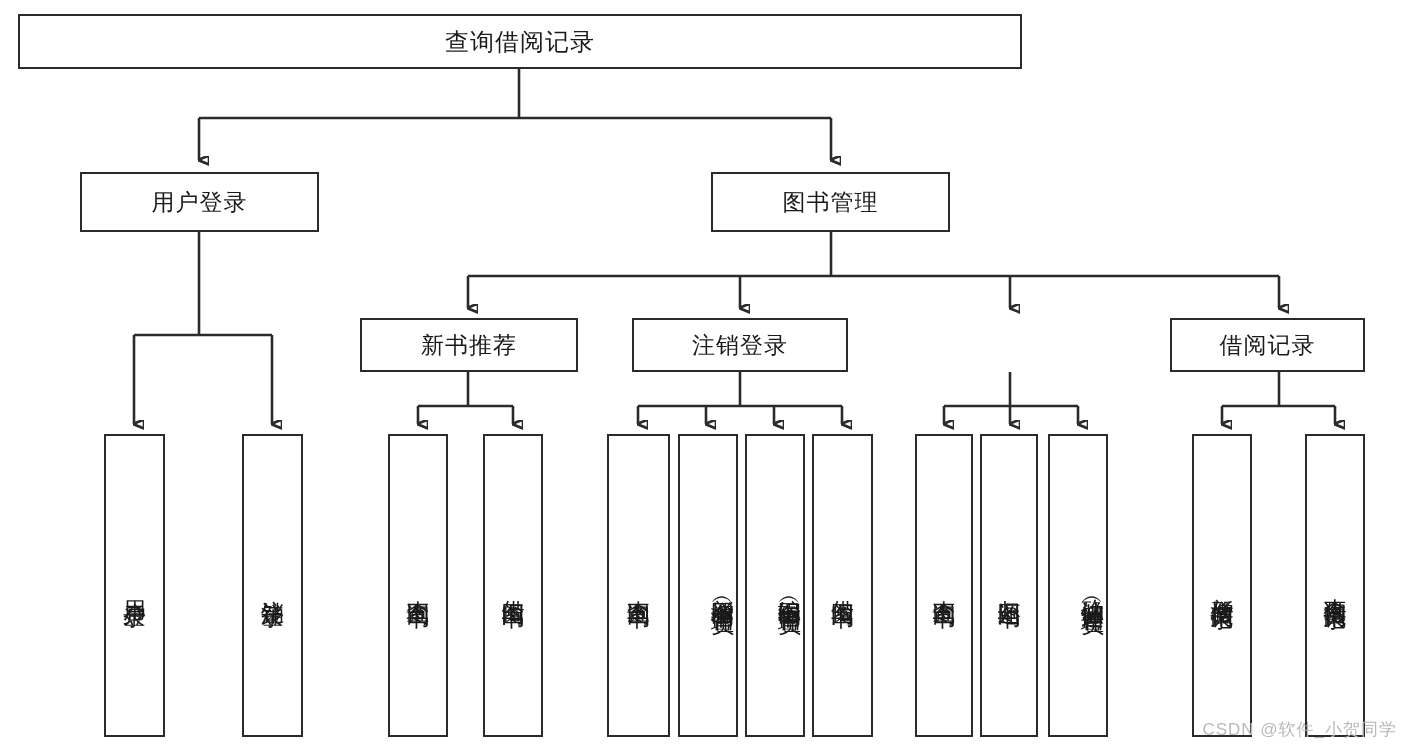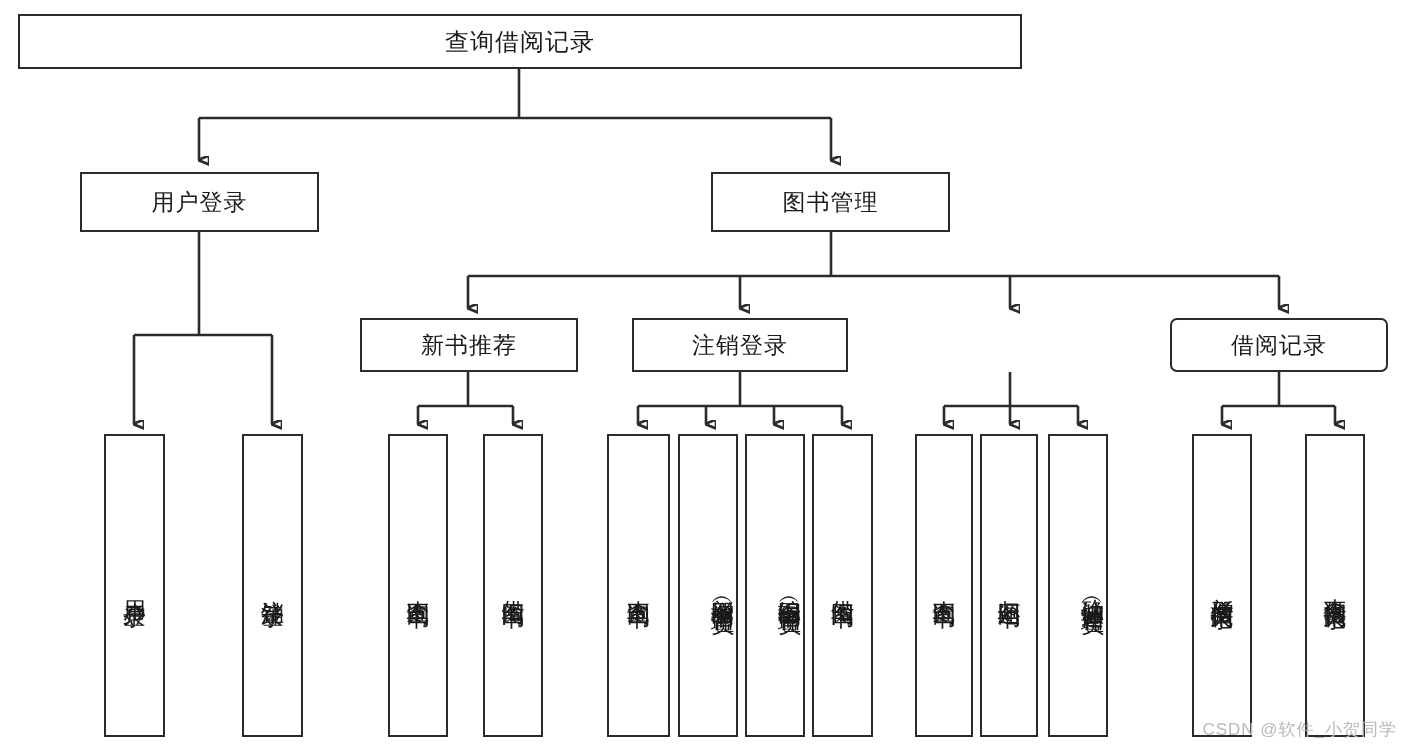--- a/index.html
+++ b/index.html
@@ -109,21 +109,21 @@
 
   <div class="node horiz" style="left:80px;top:172px;width:239px;height:60px;">用户登录</div>
 
   <div class="node horiz" style="left:360px;top:318px;width:218px;height:54px;">新书推荐</div>
 
   <div class="node horiz" style="left:711px;top:172px;width:239px;height:60px;">图书管理</div>
 
   <div class="node horiz" style="left:632px;top:318px;width:216px;height:54px;">注销登录</div>
 
 
-  <div class="node horiz" style="left:1170px;top:318px;width:218px;height:54px;border-radius:7px;">借阅记录</div>
+  <div class="node horiz" style="left:1170px;top:318px;width:195px;height:54px;">借阅记录</div>
 
   <div class="node vert mid" style="left:104px;top:434px;width:61px;height:303px;">用户登录</div>
 
   <div class="node vert mid" style="left:242px;top:434px;width:61px;height:303px;">注销登录</div>
 
   <div class="node vert mid" style="left:388px;top:434px;width:60px;height:303px;">查询图书</div>
 
   <div class="node vert mid" style="left:483px;top:434px;width:60px;height:303px;">借阅图书</div>
 
   <div class="node vert mid" style="left:607px;top:434px;width:63px;height:303px;">查询图书</div>

